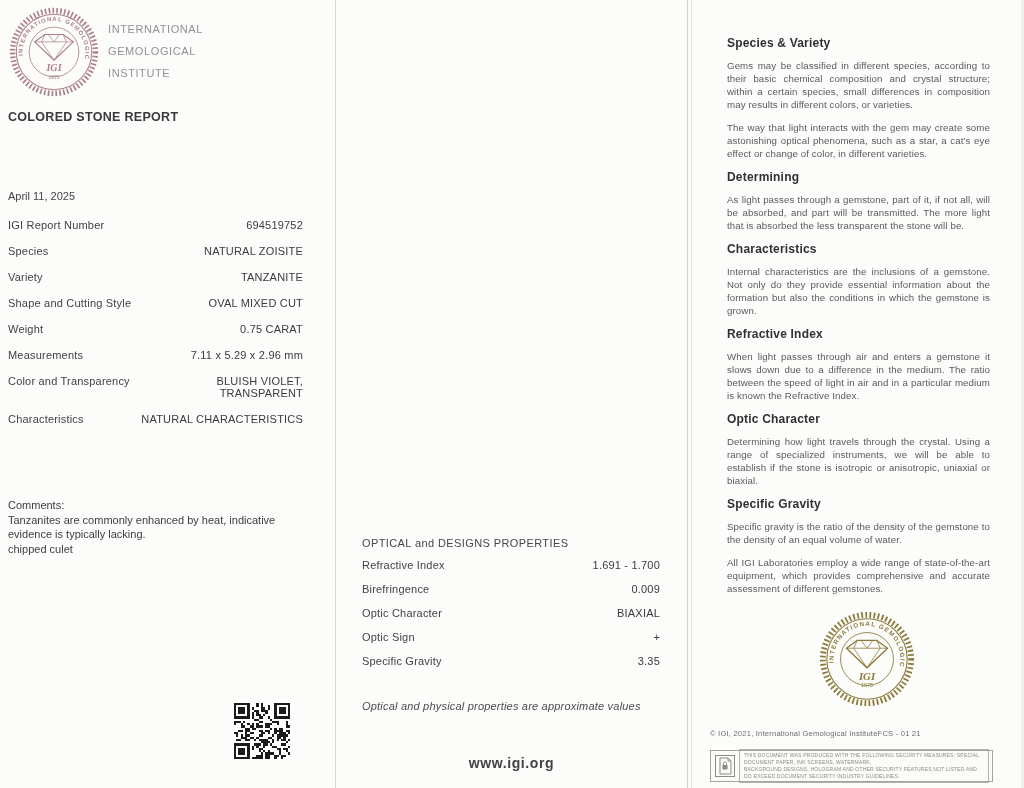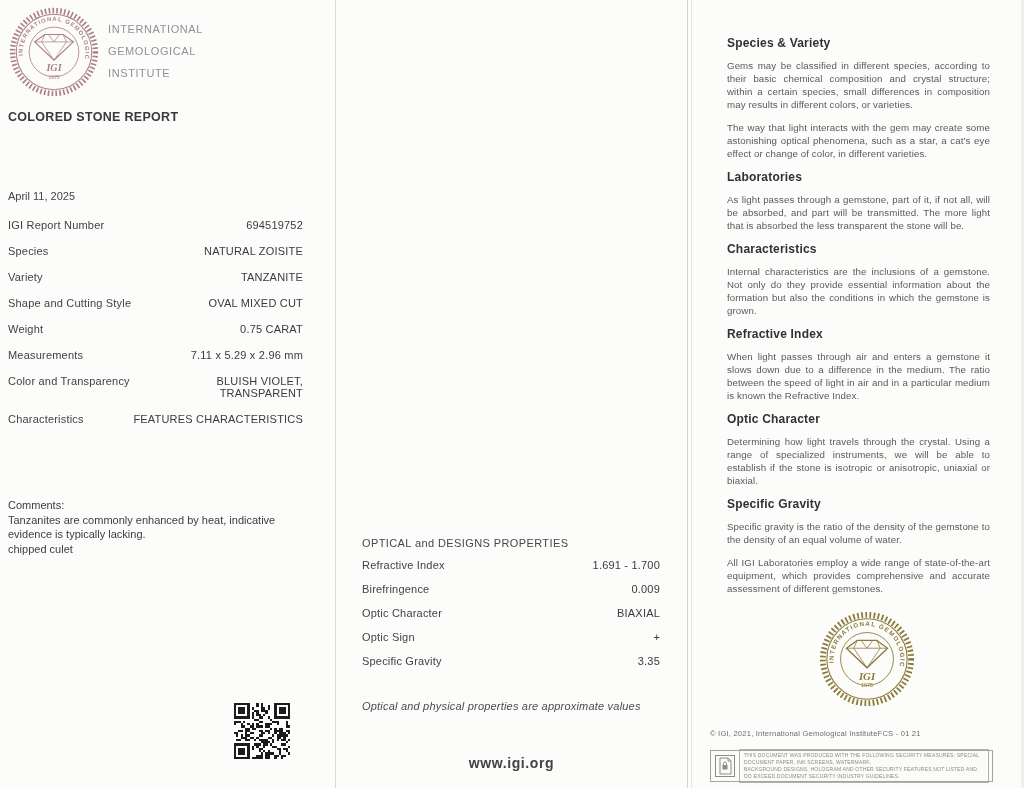--- a/index.html
+++ b/index.html
@@ -117,21 +117,21 @@
       <span class="lbl">Measurements</span>
       <span class="val">7.11 x 5.29 x 2.96 mm</span>
     </div>
     <div class="frow">
       <span class="lbl">Color and Transparency</span>
       <span class="val">BLUISH VIOLET,
 TRANSPARENT</span>
     </div>
     <div class="frow">
       <span class="lbl">Characteristics</span>
-      <span class="val">FEATURES CHARACTERISTICS</span>
+      <span class="val">NATURAL CHARACTERISTICS</span>
     </div>
   </div>
 
   <div id="comments">
     <div>Comments:</div>
     <div class="c-lines">Tanzanites are commonly enhanced by heat, indicative evidence is typically lacking.
 chipped culet</div>
   </div>
 
   <svg id="qr" viewBox="0 0 25 25" shape-rendering="crispEdges">
@@ -175,21 +175,21 @@
   <div id="props-note">Optical and physical properties are approximate values</div>
   <div id="website">www.igi.org</div>
 
   <div id="glossary">
     <div class="gsec">
       <h3>Species &amp; Variety</h3>
       <p>Gems may be classified in different species, according to their basic chemical composition and crystal structure; within a certain species, small differences in composition may results in different colors, or varieties.</p>
       <p>The way that light interacts with the gem may create some astonishing optical phenomena, such as a star, a cat's eye effect or change of color, in different varieties.</p>
     </div>
     <div class="gsec">
-      <h3>Laboratories</h3>
+      <h3>Determining</h3>
       <p>As light passes through a gemstone, part of it, if not all, will be absorbed, and part will be transmitted. The more light that is absorbed the less transparent the stone will be.</p>
     </div>
     <div class="gsec">
       <h3>Characteristics</h3>
       <p>Internal characteristics are the inclusions of a gemstone. Not only do they provide essential information  about the formation but also the conditions in which the gemstone is grown.</p>
     </div>
     <div class="gsec">
       <h3>Refractive Index</h3>
       <p>When light passes through air and enters a gemstone it slows down due to a difference in the medium. The ratio between the speed of light in air and in a particular medium is known the Refractive Index.</p>
     </div>

